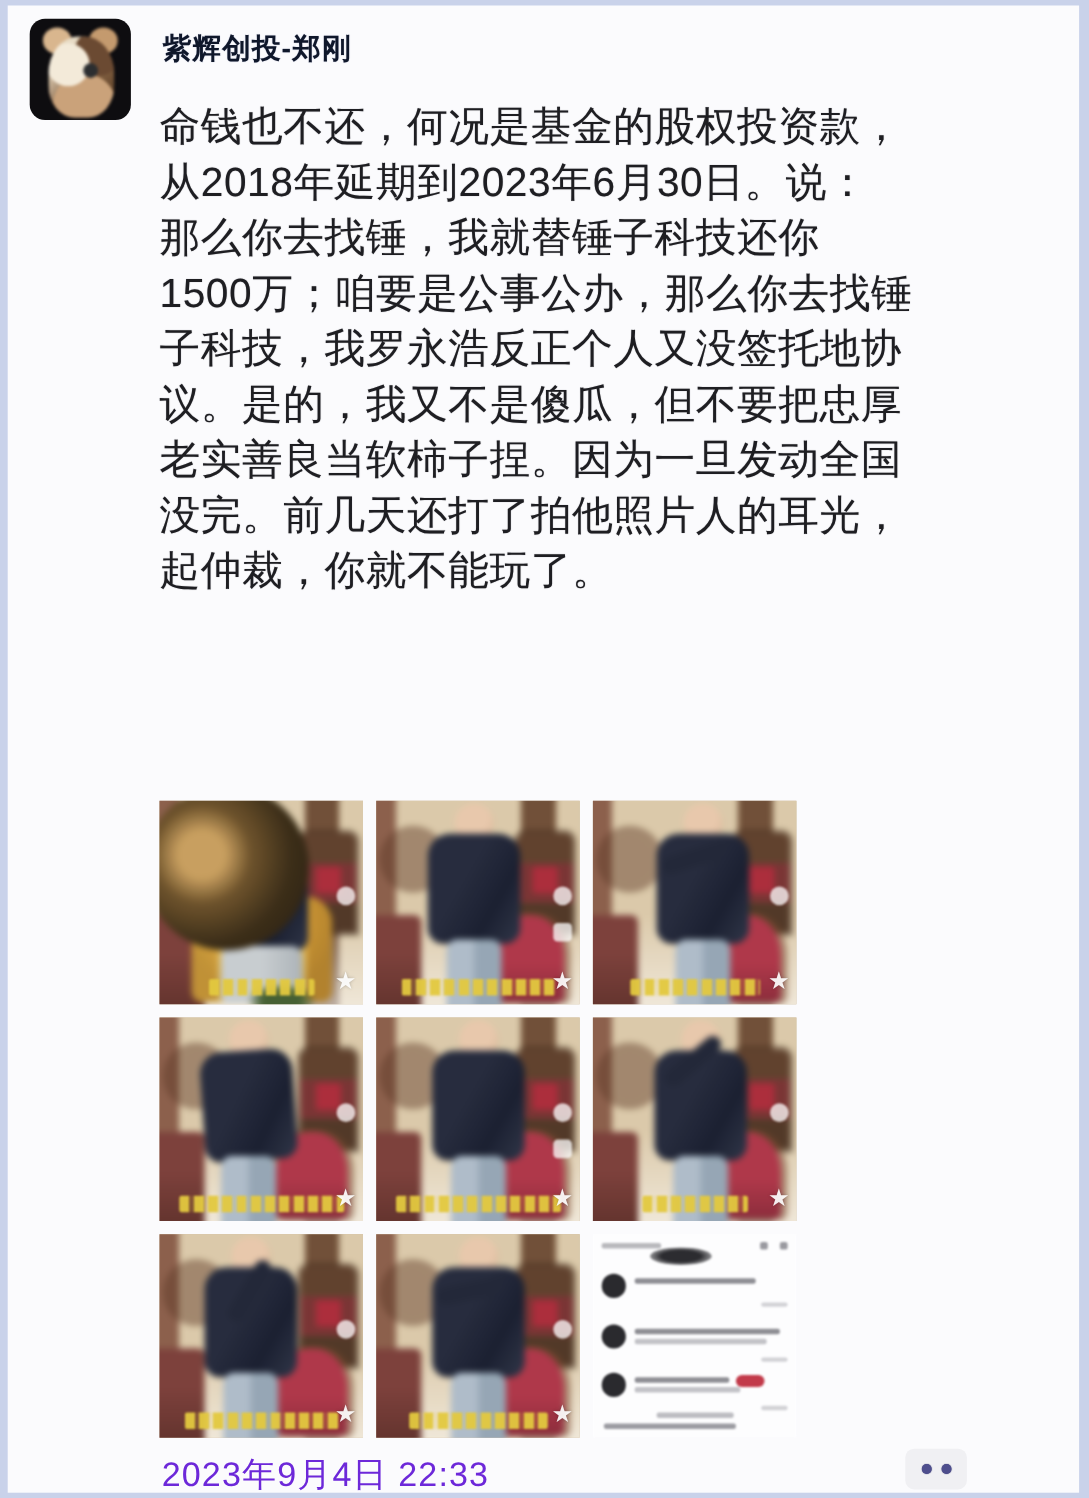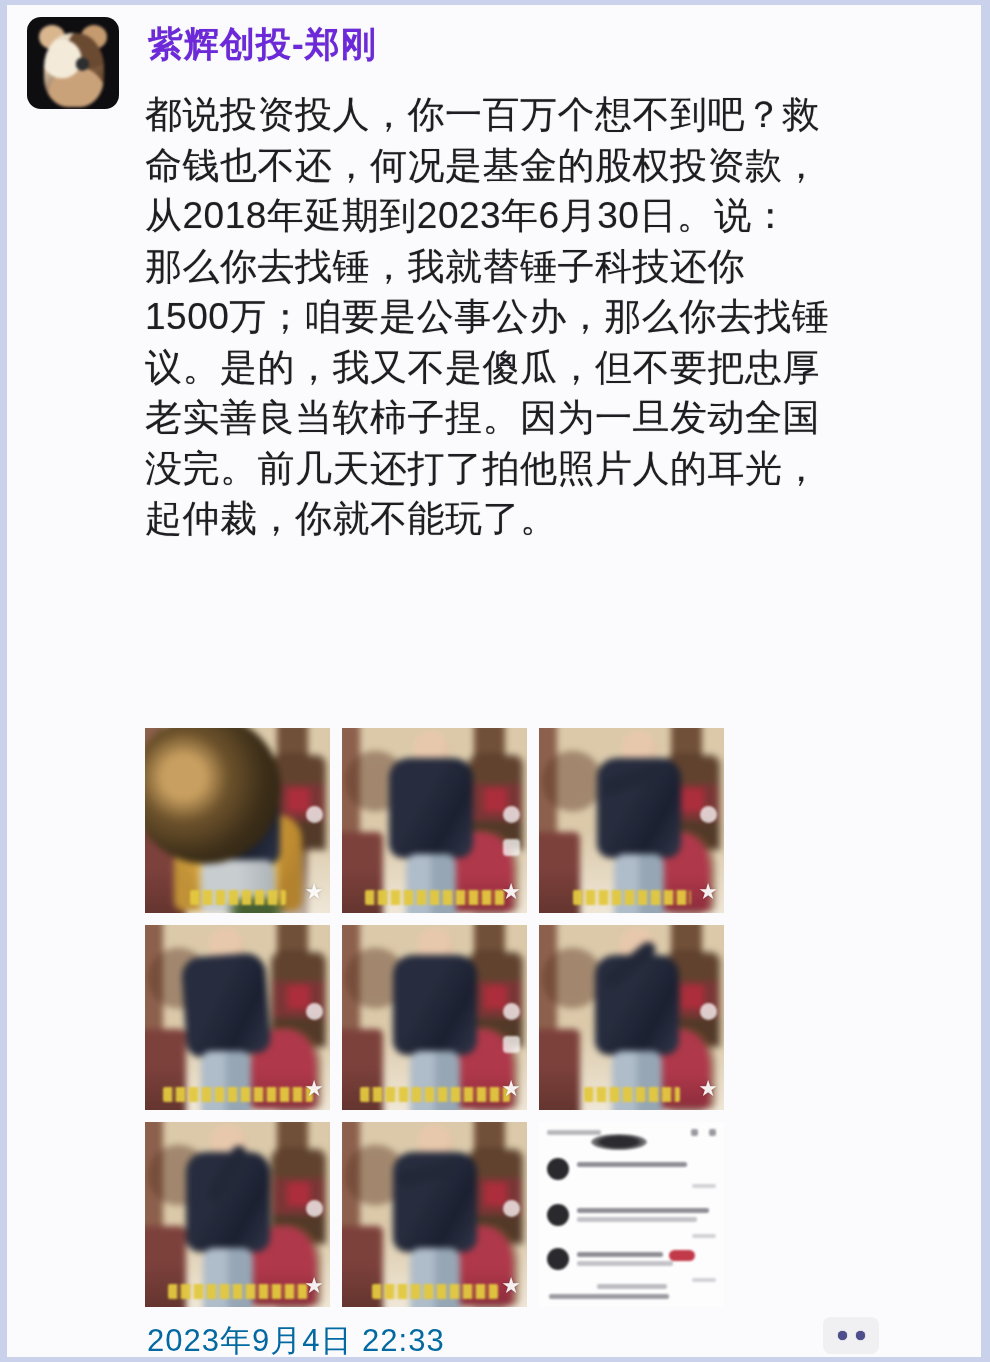--- a/index.html
+++ b/index.html
@@ -25,22 +25,22 @@
     position:absolute;left:17px;top:16px;width:60px;height:74px;border-radius:46% 46% 40% 40%;
     background:
       radial-gradient(circle at 64% 42%, #2c2e30 0 11%, rgba(0,0,0,0) 12%),
       radial-gradient(circle at 30% 35%, #f3ead9 0 30%, rgba(0,0,0,0) 31%),
       radial-gradient(circle at 75% 20%, #6b4a32 0 28%, rgba(0,0,0,0) 29%),
       radial-gradient(circle at 55% 85%, #caa27a 0 40%, rgba(0,0,0,0) 41%),
       linear-gradient(135deg,#e8dcc6 20%,#8a6747 55%,#5d4027 85%);
   }
   .author{
     position:absolute;left:148px;top:22px;
-    font-size:35px;line-height:44px;font-weight:600;
-    color:#6d28d9;letter-spacing:1px;
+    font-size:26px;line-height:44px;font-weight:600;
+    color:#0f172a;letter-spacing:1px;
     text-shadow:0 0 1px rgba(79,92,142,.45);
   }
 
   
   .post-text{
     position:absolute;left:145px;top:90px;width:790px;
     font-size:37px;color:#1e1e22;letter-spacing:.5px;
     text-shadow:0 0 1px rgba(20,20,30,.4);
   }
   .post-text .ln{height:50.5px;line-height:50.5px;white-space:nowrap;}
@@ -128,21 +128,21 @@
   .shot .t1{position:absolute;left:30px;top:4px;height:5px;background:#8f8f95;border-radius:2px;}
   .shot .t2{position:absolute;left:30px;top:13px;height:5px;background:#c3c3c8;border-radius:2px;}
   .shot .meta{position:absolute;right:0;top:8px;width:24px;height:4px;background:#d2d2d6;border-radius:2px;}
   .shot .pill{position:absolute;left:122px;top:2px;width:26px;height:11px;border-radius:6px;background:#c23a4a;}
   .shot .ctr{position:absolute;left:50%;transform:translateX(-50%);height:5px;background:#bdbdc2;border-radius:2px;}
   .shot .foot{position:absolute;left:10px;bottom:8px;width:120px;height:5px;background:#9c9ca2;border-radius:2px;}
 
   
   .timestamp{
     position:absolute;left:147px;top:1320px;
-    font-size:31px;color:#0369a1;letter-spacing:1px;
+    font-size:31px;color:#6d28d9;letter-spacing:1px;
   }
   .menu-btn{
     position:absolute;left:823px;top:1317px;width:56px;height:37px;
     background:#f0f0f3;border-radius:8px;
     display:flex;align-items:center;justify-content:center;gap:9px;
   }
   .menu-btn .dot{width:9px;height:9px;border-radius:50%;background:#4e4e8d;box-shadow:0 0 1px #34346b;}
 </style>
 </head>
 <body>
@@ -154,25 +154,25 @@
     <div class="bear">
       <div class="ear l"></div>
         <div class="ear r"></div>
         <div class="head"></div>
     </div>
   </div>
 
   <div class="author">紫辉创投-郑刚</div>
 
   <div class="post-text">
-    <div class="ln">都说投资投人，你一百万个想不到吧？救</div>
     <div class="ln">命钱也不还，何况是基金的股权投资款，</div>
     <div class="ln">从2018年延期到2023年6月30日。说：</div>
     <div class="ln">那么你去找锤，我就替锤子科技还你</div>
     <div class="ln">1500万；咱要是公事公办，那么你去找锤</div>
+    <div class="ln">子科技，我罗永浩反正个人又没签托地协</div>
     <div class="ln">议。是的，我又不是傻瓜，但不要把忠厚</div>
     <div class="ln">老实善良当软柿子捏。因为一旦发动全国</div>
     <div class="ln">没完。前几天还打了拍他照片人的耳光，</div>
     <div class="ln">起仲裁，你就不能玩了。</div>
   </div>
 
   <div class="grid">
 
     <div class="tile v1">
       <div class="art">

